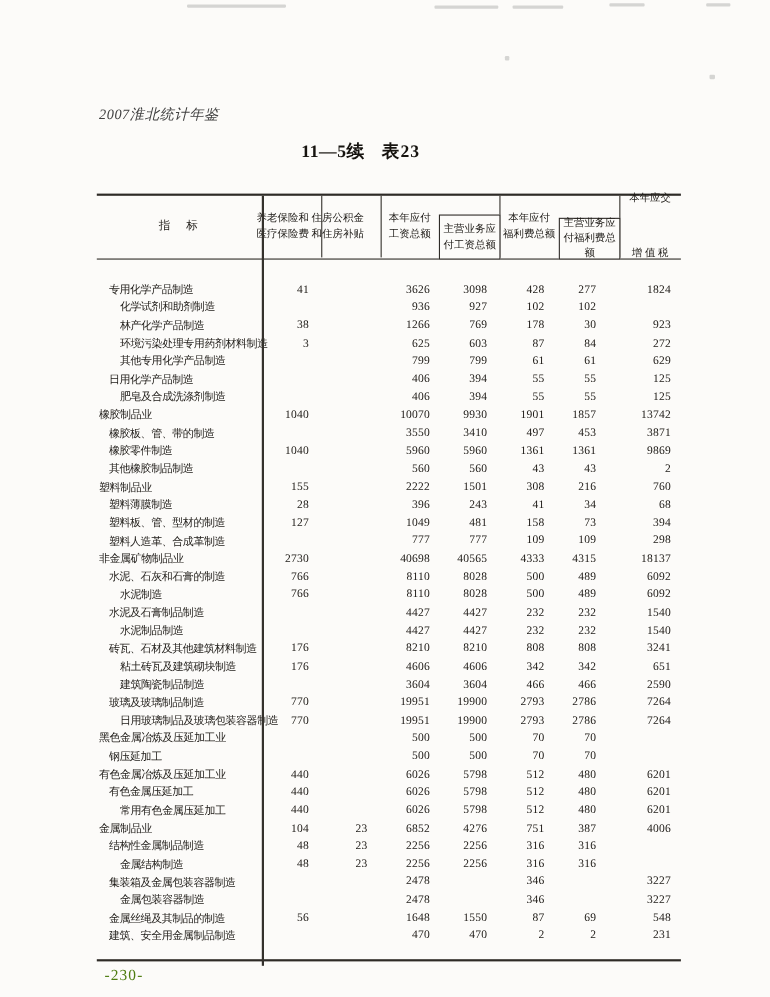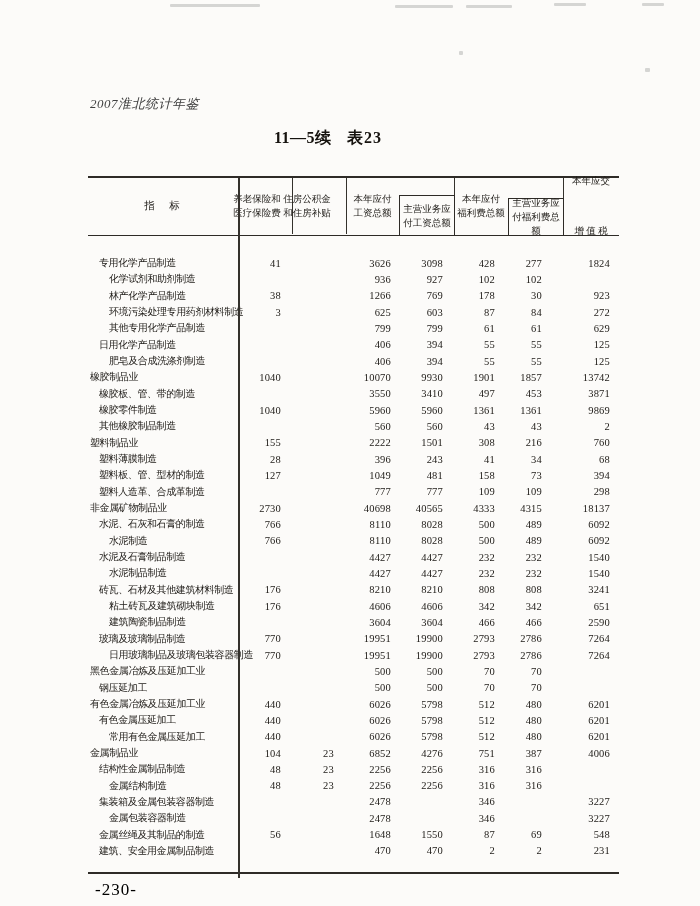--- a/index.html
+++ b/index.html
@@ -73,21 +73,21 @@
   .label{
     font-size:10px;letter-spacing:-0.4px;white-space:nowrap;overflow:visible;
     padding-left:2px;box-sizing:border-box;
   }
   .label.ind1{padding-left:11px;}
   .label.ind2{padding-left:21px;}
   .num{text-align:right;letter-spacing:0.2px;}
 
   .footer{
     position:absolute;left:95px;top:880px;
-    font-size:17px;letter-spacing:1px;color:#000000;
+    font-size:14px;letter-spacing:1px;color:#4d7c0f;
   }
 </style>
 </head>
 <body>
 
 <div class="page">
 
   <span class="artifact" style="left:170px;top:4px;width:90px;height:3px;"></span>
   <span class="artifact" style="left:395px;top:5px;width:58px;height:3px;"></span>
   <span class="artifact" style="left:466px;top:5px;width:46px;height:3px;"></span>

